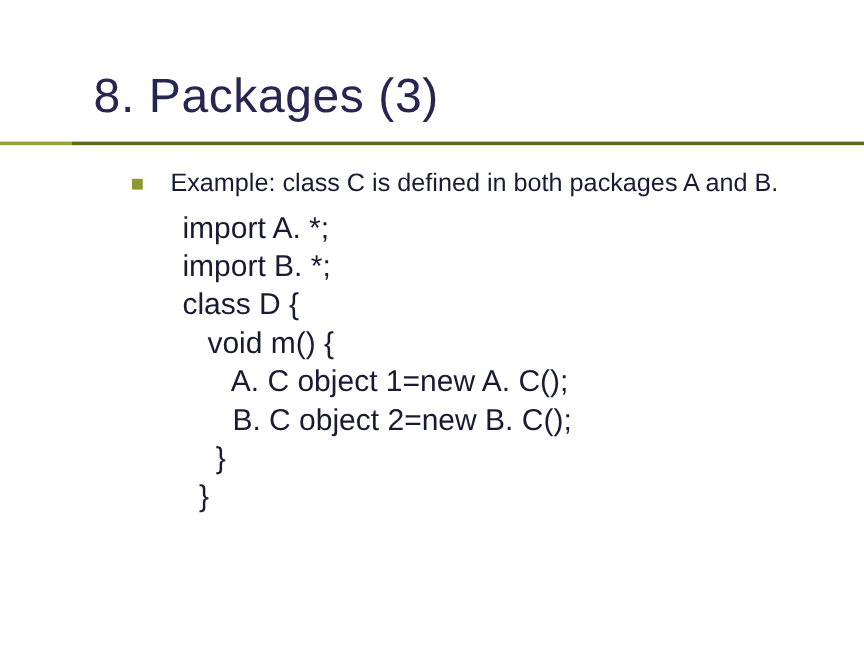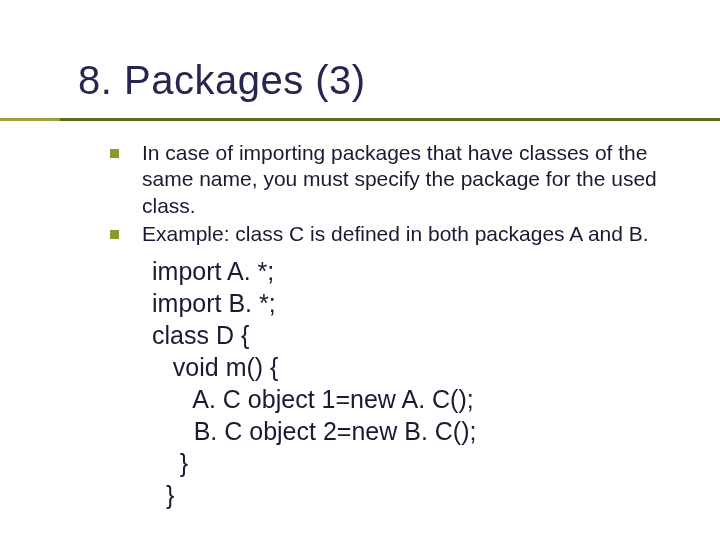--- a/index.html
+++ b/index.html
@@ -72,24 +72,20 @@
 <body>
 
 <div class="slide">
 
   <div class="title">8. Packages (3)</div>
 
   <div class="rule"></div>
 
   <div class="body">
 
-    <div class="bullet-item">
-      <span class="sq"></span>
-      <span>In case of importing packages that have classes of the same name, you must specify the package for the used class.</span>
-    </div>
 
     <div class="bullet-item">
       <span class="sq"></span>
       <span>Example: class C is defined in both packages A and B.</span>
     </div>
 
     <div class="code-block">import A. *;
 import B. *;
 class D {
    void m() {

